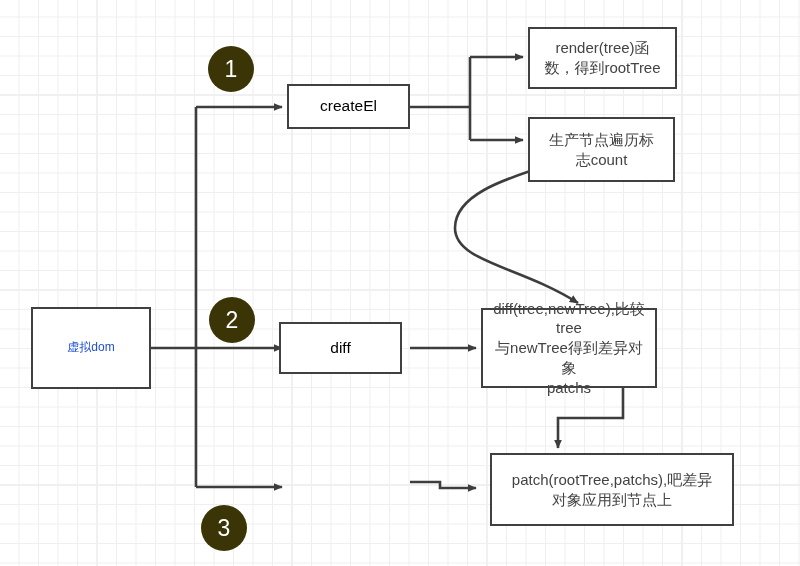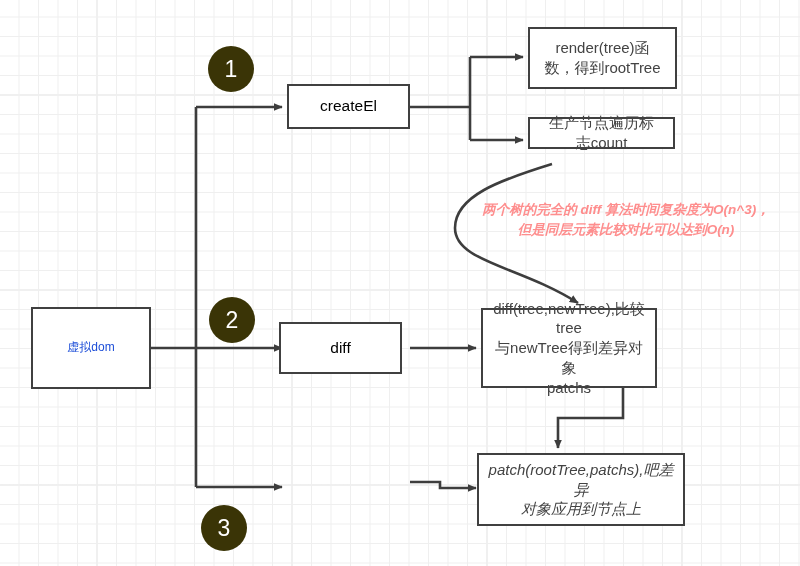--- a/index.html
+++ b/index.html
@@ -128,50 +128,47 @@
 
   <div class="node accent" style="left:287px; top:84px; width:123px; height:45px;">
     <span>createEl</span>
   </div>
 
   <div class="node desc" style="left:528px; top:27px; width:149px; height:62px; white-space:pre-line;">
     <span>render(tree)函
 数，得到rootTree</span>
   </div>
 
-  <div class="node desc" style="left:528px; top:117px; width:147px; height:32px; white-space:pre-line;">
+  <div class="node desc" style="left:528px; top:117px; width:147px; height:65px; white-space:pre-line;">
     <span>生产节点遍历标
 志count</span>
   </div>
 
   <div class="node accent" style="left:279px; top:322px; width:123px; height:52px;">
     <span>diff</span>
   </div>
 
   <div class="node desc" style="left:481px; top:308px; width:176px; height:80px; white-space:pre-line;">
     <span>diff(tree,newTree),比较tree
 与newTree得到差异对象
 patchs</span>
   </div>
 
 
-  <div class="node desc" style="left:477px; top:453px; width:208px; height:73px; white-space:pre-line;font-style:italic;">
+  <div class="node desc" style="left:490px; top:453px; width:244px; height:73px; white-space:pre-line;">
     <span>patch(rootTree,patchs),吧差异
 对象应用到节点上</span>
   </div>
 
   <div class="badge" style="left:208px; top:46px;">
     <span>1</span>
   </div>
 
   <div class="badge" style="left:209px; top:297px;">
     <span>2</span>
   </div>
 
   <div class="badge" style="left:201px; top:505px;">
     <span>3</span>
   </div>
 
-  <div class="note" style="left:478px; top:200px; width:296px;">
-    <span>两个树的完全的 diff 算法时间复杂度为O(n^3)，但是同层元素比较对比可以达到O(n)</span>
-  </div>
 
 </div>
 
 </body></html>

